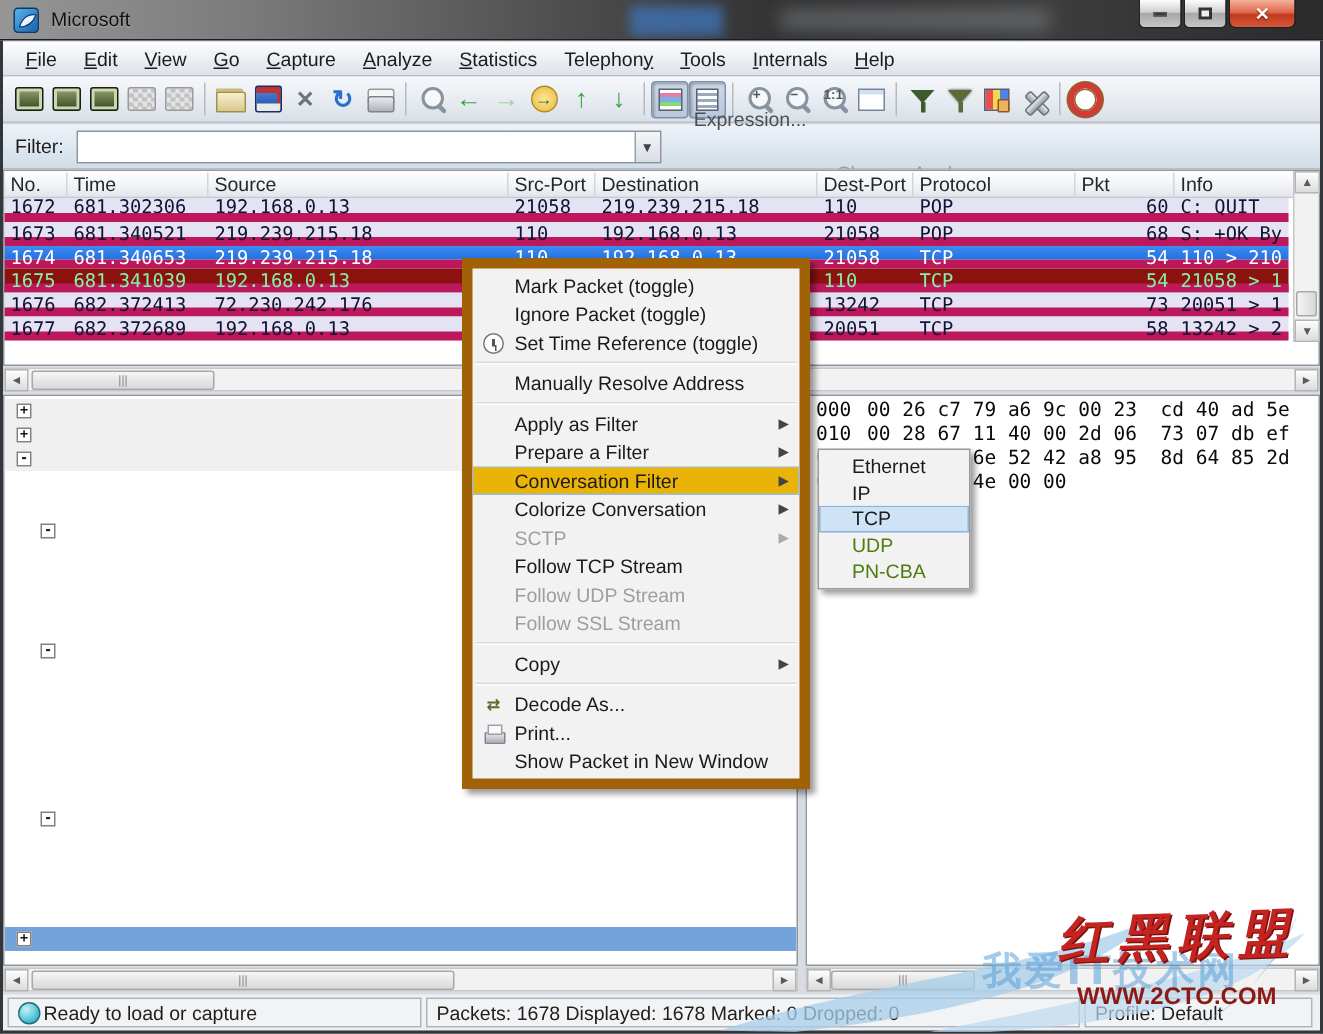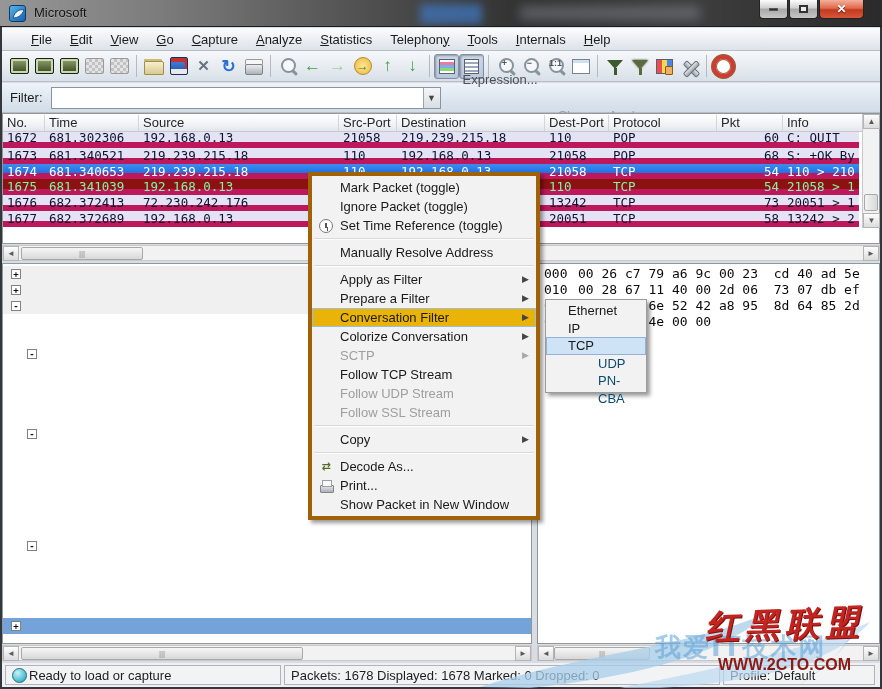--- a/index.html
+++ b/index.html
@@ -26,21 +26,21 @@
   .winbtn.max { width:29px; border-radius:0 0 4px 4px; margin-right:1px; }
   .winbtn.close { width:45px; border-radius:0 0 5px 5px;
     background:linear-gradient(#f4b09b,#e06a4c 45%,#c33a1e 55%,#d4573a); }
   .glyph-min { width:9px; height:3px; background:#333; border:1px solid #555; }
   .glyph-max { width:9px; height:8px; border:2px solid #333; background:#eee; }
   .glyph-close { color:#fff; font-weight:bold; font-size:12px; text-shadow:0 1px 1px #5a1408; }
 
   
   .menubar { position:absolute; left:2px; top:28px; width:878px; height:23px;
     background:linear-gradient(#fbfcfe,#e9edf2 60%,#dde2e9); border-bottom:1px solid #b9bec6;
-    display:flex; align-items:center; padding-left:20px; }
+    display:flex; align-items:center; padding-left:6px; }
   .mb-item { font-size:13px; color:#1c1c1c; padding:2px 9px; cursor:default; }
   .mb-item u { text-decoration:underline; }
 
   
   .toolbar { position:absolute; left:2px; top:51px; width:878px; height:31px;
     background:linear-gradient(#f6f8fb,#e5eaf0 60%,#d9dfe7); border-bottom:1px solid #b9bec6;
     display:flex; align-items:center; padding-left:5px; }
   .tsep { width:1px; height:22px; background:#b4bac2; margin:0 4px; flex:none; }
   .tbi { width:25px; height:25px; display:flex; align-items:center; justify-content:center;
     position:relative; flex:none; border:1px solid transparent; border-radius:3px; }
@@ -177,21 +177,21 @@
   .sb-sec { height:20px; border:1px solid #b0b4ba; background:#f2f3f5; display:flex; align-items:center;
     padding:0 6px; margin-left:3px; overflow:hidden; white-space:nowrap; }
   .sb-icon { width:15px; height:15px; border-radius:50%; border:1px solid #1e6e80; flex:none;
     background:radial-gradient(circle at 35% 30%,#c8f2f8,#54c2d6 60%,#2e93a8); margin-right:2px; }
   .sec1 { width:276px; } .sec2 { width:436px; } .sec3 { width:152px; }
 
   .frame-edge { position:absolute; background:#33363b; }
 
   
   .cmenu { position:absolute; left:308px; top:172px; width:232px; background:#f2f2f2;
-    border:4px solid #a16207; box-shadow:3px 3px 4px rgba(0,0,0,.4); z-index:50; padding:2px 0; }
+    border:7px solid #a16207; box-shadow:3px 3px 4px rgba(0,0,0,.4); z-index:50; padding:2px 0; }
   .cm-item { position:relative; height:19px; line-height:19px; font-size:13px; color:#1a1a1a;
     padding-left:28px; white-space:nowrap; }
   .cm-item.dis { color:#9e9e9e; }
   .cm-item.hl { background:#eab308; box-shadow:inset 0 0 0 1px #9cbede; }
   .cm-item .arr { position:absolute; right:7px; top:0; font-size:9px; color:#444; }
   .cm-item.dis .arr { color:#aaa; }
   .cm-sep { height:2px; border-top:1px solid #d9d9d9; border-bottom:1px solid #fdfdfd; margin:3px 2px; }
   .cm-ico { position:absolute; left:7px; top:3px; width:14px; height:14px; }
   .cm-ico[data-icon="clock-icon"] { border:1.5px solid #7a7a7a; border-radius:50%; background:#fdfdfd; }
   .cm-ico[data-icon="clock-icon"]::after { content:""; position:absolute; left:5px; top:2.5px; width:1.5px; height:5px; background:#555; box-shadow:1.5px 3.5px 0 -0.5px #555; }
@@ -199,21 +199,21 @@
   .cm-ico[data-icon="print-icon"] { }
   .cm-ico[data-icon="print-icon"]::before { content:""; position:absolute; left:1px; top:6px; width:12px; height:6px;
     background:linear-gradient(#e8e8e8,#aab0b8); border:1px solid #80868e; border-radius:1px; }
   .cm-ico[data-icon="print-icon"]::after { content:""; position:absolute; left:3px; top:1px; width:8px; height:5px;
     background:#fafafa; border:1px solid #9aa0a8; }
 
   
   .submenu { position:absolute; left:545px; top:299px; width:102px; background:#f2f2f2;
     border:1px solid #9b9b9b; box-shadow:3px 3px 4px rgba(0,0,0,.4); z-index:51; padding:2px 0; }
   .sm-item { height:17.5px; line-height:17.5px; font-size:13px; color:#1a1a1a; padding-left:22px; }
-  .sm-item.dis { color:#0c4a6e;margin-left:30px; }
+  .sm-item.dis { color:#4d7c0f; }
   .sm-item.hl { background:#cfe3f7; box-shadow:inset 0 0 0 1px #8fb4d8; }
 
   
   .watermark { position:absolute; left:470px; top:592px; width:412px; height:97px; z-index:60; pointer-events:none; }
   .wm-cn-bg { position:absolute; left:185px; top:38px; font:bold 26px "DejaVu Sans",sans-serif;
     color:rgba(90,160,215,.55); letter-spacing:2px; }
   .wm-cn { position:absolute; left:235px; top:10px; font:bold 34px "DejaVu Serif",serif; font-style:italic;
     color:#c32420; letter-spacing:6px; text-shadow:1px 1px 0 #7c1210; transform:rotate(-2deg); }
   .wm-url { position:absolute; left:248px; top:64px; font:bold 16px "Liberation Sans",sans-serif; color:#8c1a14; }
 </style>

